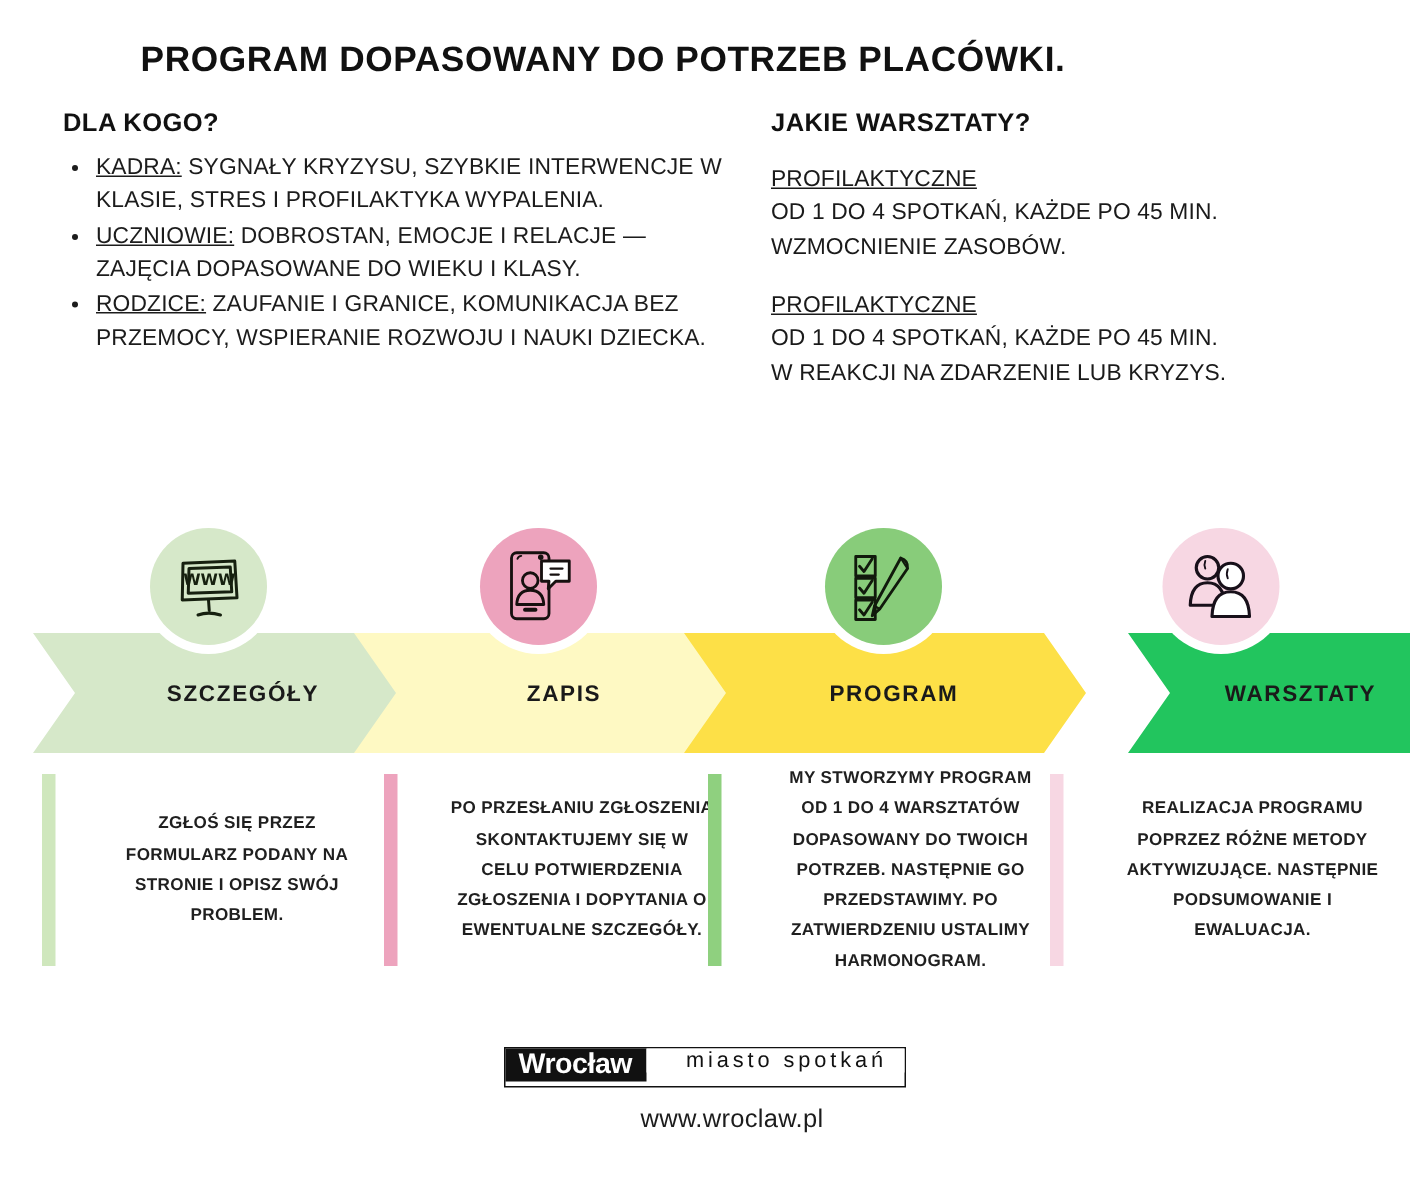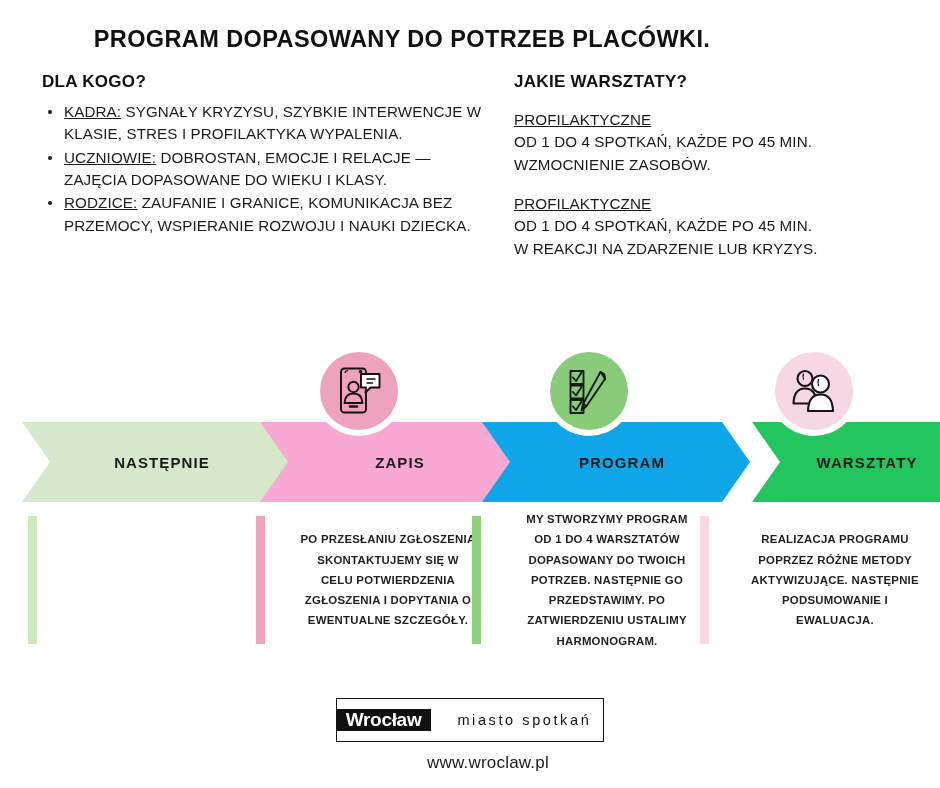--- a/index.html
+++ b/index.html
@@ -171,22 +171,22 @@
   
   .footer {
     position: absolute;
     top: 698px;
     left: 0;
     width: 940px;
     text-align: center;
   }
   .logo {
     display: inline-flex;
-    align-items: center;
-    height: 44px;
+    align-items: flex-start;
+    height: 27px;
     border: 1.5px solid #111111;
   }
   .logo-left {
     background: #111111;
     color: #ffffff;
     font-size: 19px;
     font-weight: bold;
     letter-spacing: -0.3px;
     padding: 0 10px 0 9px;
     display: flex;
@@ -235,40 +235,49 @@
     <div class="ws-block">
       <div class="ws-title">PROFILAKTYCZNE</div>
       <div class="ws-line">OD 1 DO 4 SPOTKAŃ, KAŻDE PO 45 MIN.</div>
       <div class="ws-line">W REAKCJI NA ZDARZENIE LUB KRYZYS.</div>
     </div>
   </div>
 
   <div class="flow">
 
     <div class="chev" id="chev0" style="left: 22px; width: 268px; background: rgb(214, 232, 201);">
-      <span class="chev-label">NASTĘPNIE</span>
-    </div>
-
-    <div class="chev" id="chev1" style="left: 260px; width: 268px; background: #f9a8d4;">
+      <span class="chev-label">SZCZEGÓŁY</span>
+    </div>
+    <div class="icon-circle" id="circ0" style="left: 100px; background: rgb(214, 232, 201);">
+      <svg width="50" height="50" viewBox="0 0 50 50" fill="none" stroke="#16200f" stroke-width="2" stroke-linecap="round" stroke-linejoin="round">
+        <path d="M8 9.5 L42.5 8 L44 32.5 L7.5 34 Z"></path>
+        <path d="M12 13 L39.5 12 L40.5 28.5 L11.5 29.5 Z"></path>
+        <path d="M25 34 L25.5 41"></path>
+        <path d="M18 44 Q25 41.5 33 44"></path>
+        <text x="25.5" y="24" font-family="DejaVu Sans, sans-serif" font-size="10.5" font-weight="bold" fill="#16200f" stroke="none" text-anchor="middle">WWW</text>
+      </svg>
+    </div>
+
+    <div class="chev" id="chev1" style="left: 236px; width: 268px; background: #fef9c3;">
       <span class="chev-label">ZAPIS</span>
     </div>
     <div class="icon-circle" id="circ1" style="left: 320px; background: rgb(237, 163, 189);">
       <svg width="50" height="52" viewBox="0 0 50 52" fill="none" stroke="#16100f" stroke-width="1.9" stroke-linecap="round" stroke-linejoin="round">
         <rect x="7" y="3.5" width="25" height="44" rx="3.5"></rect>
         <path d="M16 41.5 L23 41.5" stroke-width="2.6"></path>
         <circle cx="19.5" cy="22" r="5.2"></circle>
         <path d="M10.5 38 Q11 28.5 19.5 28.5 Q28 28.5 28.5 38 Z"></path>
         <path d="M27 9 L45.5 9 L45.5 22.5 L36.5 22.5 L31.5 27.5 L32 22.5 L27 22.5 Z" fill="#ffffff"></path>
         <path d="M33 14 L41 14 M33 18 L38.5 18" stroke-width="1.5"></path>
         <path d="M11 7.5 Q11.6 5.8 13.5 5.6" stroke-width="1.3"></path>
         <circle cx="26.5" cy="6.5" r="0.9" fill="#16100f"></circle>
       </svg>
     </div>
 
-    <div class="chev" id="chev2" style="left: 482px; width: 268px; background: #0ea5e9;">
+    <div class="chev" id="chev2" style="left: 456px; width: 268px; background: #fde047;">
       <span class="chev-label">PROGRAM</span>
     </div>
     <div class="icon-circle" id="circ2" style="left: 550px; background: rgb(136, 204, 122);">
       <svg width="50" height="50" viewBox="0 0 50 50" fill="none" stroke="#111a0c" stroke-width="1.9" stroke-linecap="round" stroke-linejoin="round">
         <rect x="6.5" y="5" width="13" height="13"></rect>
         <path d="M9 11.5 L12 15 L17.5 6.5"></path>
         <rect x="6.5" y="19.5" width="13" height="13"></rect>
         <path d="M9 26 L12 29.5 L17.5 21"></path>
         <rect x="6.5" y="34" width="13" height="13"></rect>
         <path d="M9 40.5 L12 44 L17.5 35.5"></path>
@@ -290,20 +299,21 @@
         <path d="M19 44 Q19.5 27.5 31.5 27.5 Q43.5 27.5 44 44 Z" fill="#ffffff"></path>
         <path d="M29.5 12.5 Q28.3 15.5 29.5 18.5" stroke-width="1.3"></path>
       </svg>
     </div>
 
   </div>
 
   <div class="descs">
     <div class="desc" id="desc0" style="left:28px; width:222px;">
       <span class="bar" id="bar0" style="background: rgb(207, 231, 189);"></span>
+      <div class="desc-text">ZGŁOŚ SIĘ PRZEZ FORMULARZ PODANY NA STRONIE I OPISZ SWÓJ PROBLEM.</div>
     </div>
     <div class="desc" id="desc1" style="left:256px; width:226px;">
       <span class="bar" id="bar1" style="background: rgb(237, 163, 189);"></span>
       <div class="desc-text">PO PRZESŁANIU ZGŁOSZENIA SKONTAKTUJEMY SIĘ W CELU POTWIERDZENIA ZGŁOSZENIA I DOPYTANIA O EWENTUALNE SZCZEGÓŁY.</div>
     </div>
     <div class="desc" id="desc2" style="left:472px; width:232px;">
       <span class="bar" id="bar2" style="background: rgb(143, 208, 127);"></span>
       <div class="desc-text">MY STWORZYMY PROGRAM OD 1 DO 4 WARSZTATÓW DOPASOWANY DO TWOICH POTRZEB. NASTĘPNIE GO PRZEDSTAWIMY. PO ZATWIERDZENIU USTALIMY HARMONOGRAM.</div>
     </div>
     <div class="desc" id="desc3" style="left:700px; width:232px;">

